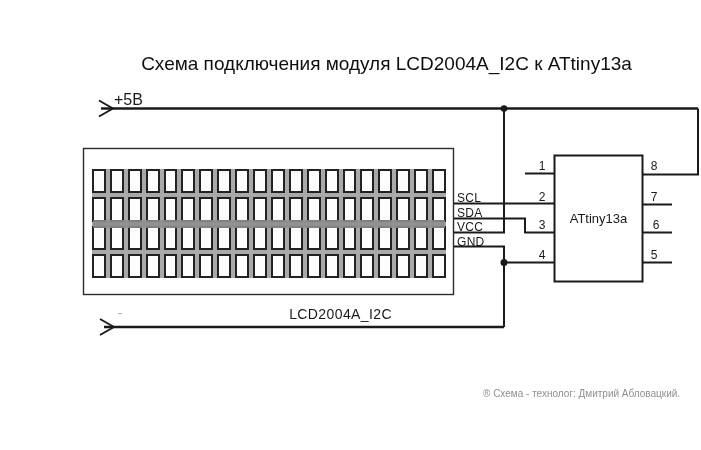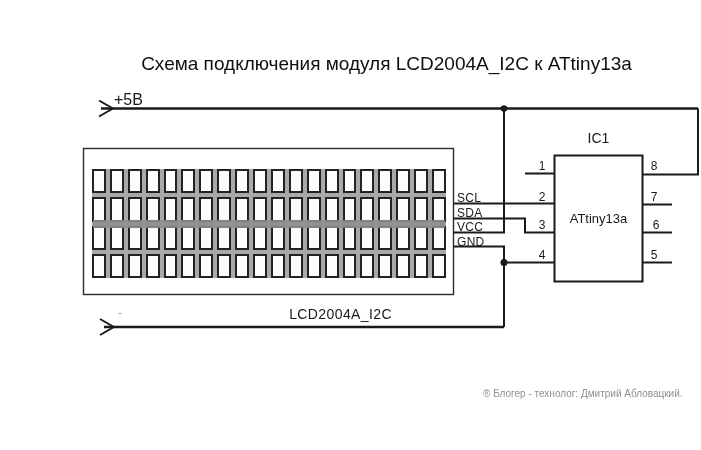--- a/index.html
+++ b/index.html
@@ -152,20 +152,19 @@
   <div class="abs num" style="left:498px;top:159px">1</div>
   <div class="abs num" style="left:498px;top:190px">2</div>
   <div class="abs num" style="left:498px;top:218px">3</div>
   <div class="abs num" style="left:498px;top:248px">4</div>
 
   <div class="abs num" style="left:610px;top:159px">8</div>
   <div class="abs num" style="left:610px;top:190px">7</div>
   <div class="abs num" style="left:612px;top:218px">6</div>
   <div class="abs num" style="left:610px;top:248px">5</div>
 
-  <div class="abs ic1">IC1</div>
   <div class="abs icpart">ATtiny13a</div>
 
   <div class="abs lcdname">LCD2004A_I2C</div>
   <div class="abs minus">-</div>
-  <div class="abs attrib">® Блогер - технолог: Дмитрий Абловацкий.</div>
+  <div class="abs attrib">® Схема - технолог: Дмитрий Абловацкий.</div>
 
 </div>
 
 </body></html>

